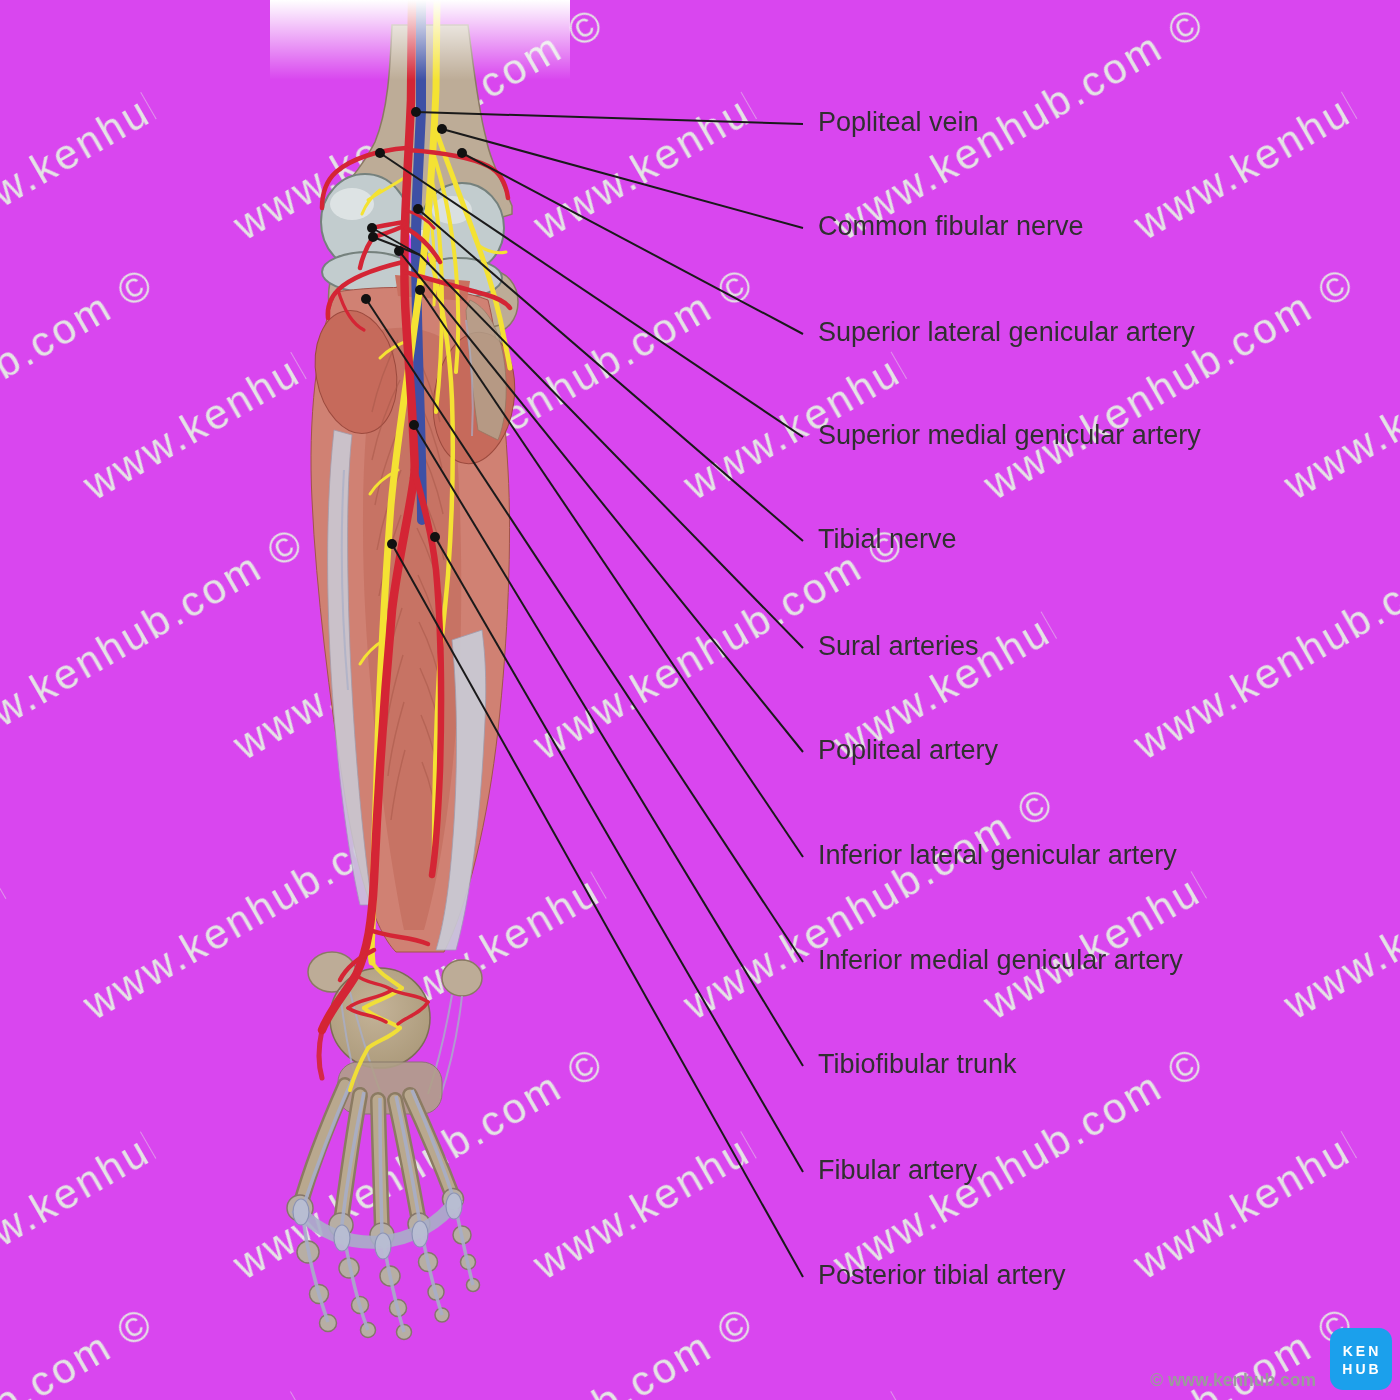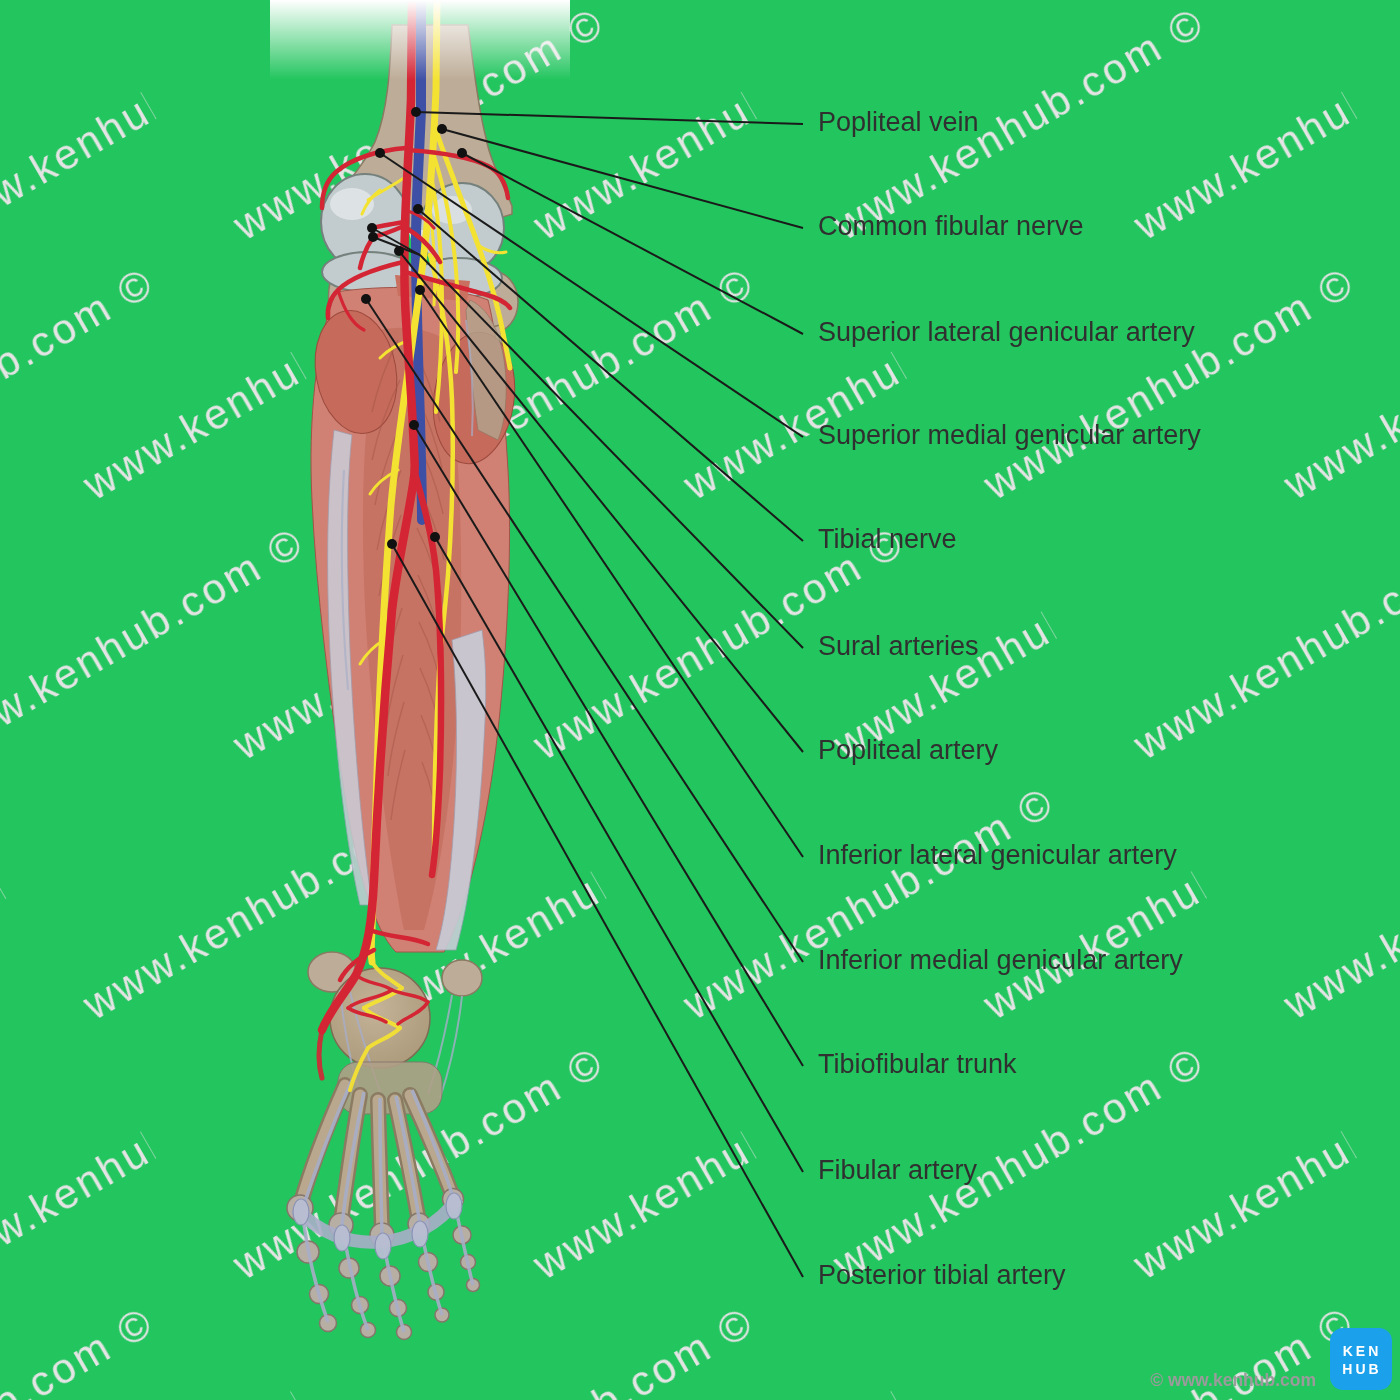--- a/index.html
+++ b/index.html
@@ -1,16 +1,16 @@
 <!DOCTYPE html>
 <html><head>
 <meta charset="utf-8">
 <style>
   html,body{margin:0;padding:0;background:#ffffff;}
-  .stage{width:1400px;height:1400px;position:relative;background:#22c55e;overflow:hidden;}
+  .stage{width:1400px;height:1400px;position:relative;background:#d946ef;overflow:hidden;}
   svg{display:block;}
   .wm{font-family:"Liberation Sans",sans-serif;font-size:42px;letter-spacing:3px;fill:#e4e4e4;font-weight:400;}
   .lbl{font-family:"Liberation Sans",sans-serif;font-size:27px;fill:#303030;font-weight:400;}
   .leader{stroke:#1a1a1a;stroke-width:2;fill:none;}
   .dot{fill:#111;}
   .bone{fill:#bdac97;stroke:#8a7a63;stroke-width:1.5;}
   .cart{fill:#c2ccce;stroke:#75817d;stroke-width:2;}
   .musc{fill:#d08173;stroke:#a2544a;stroke-width:1;}
   .stump{fill:#c66a5b;stroke:#9c4a3e;stroke-width:1;}
   .tend{fill:#c9cdd8;stroke:#9aa0b5;stroke-width:.8;}

